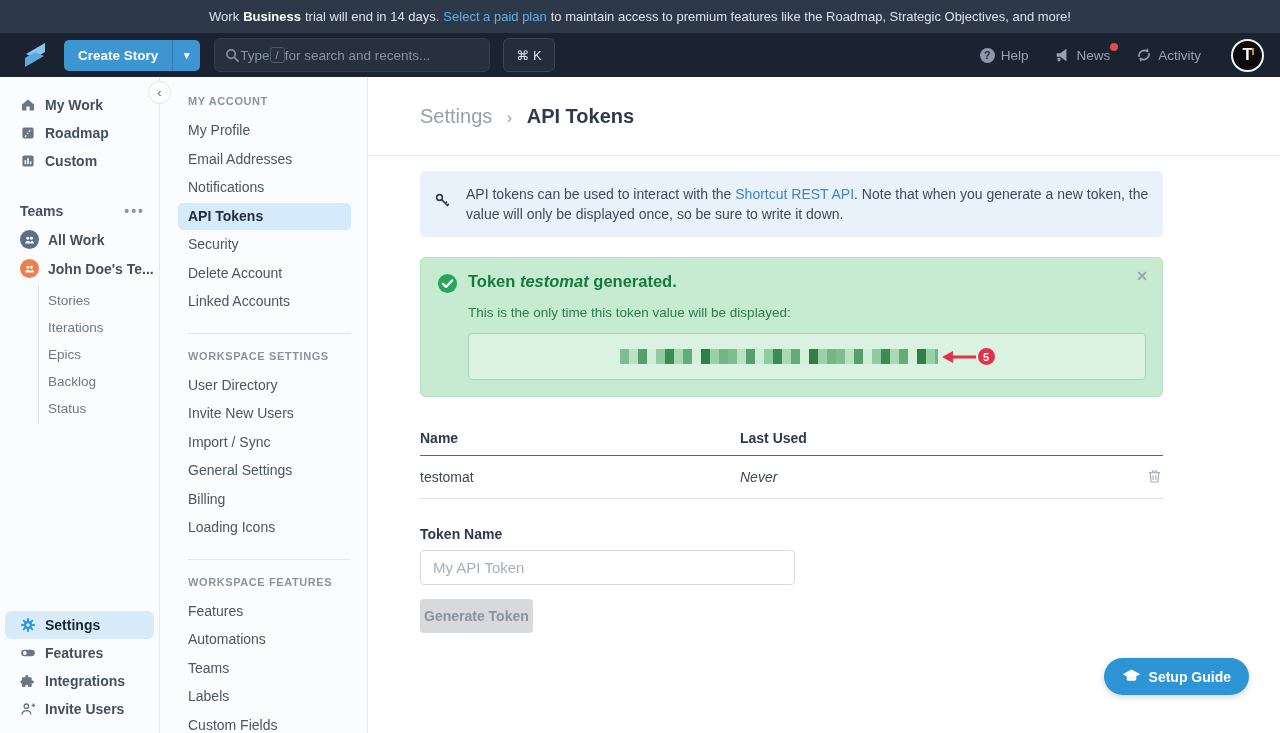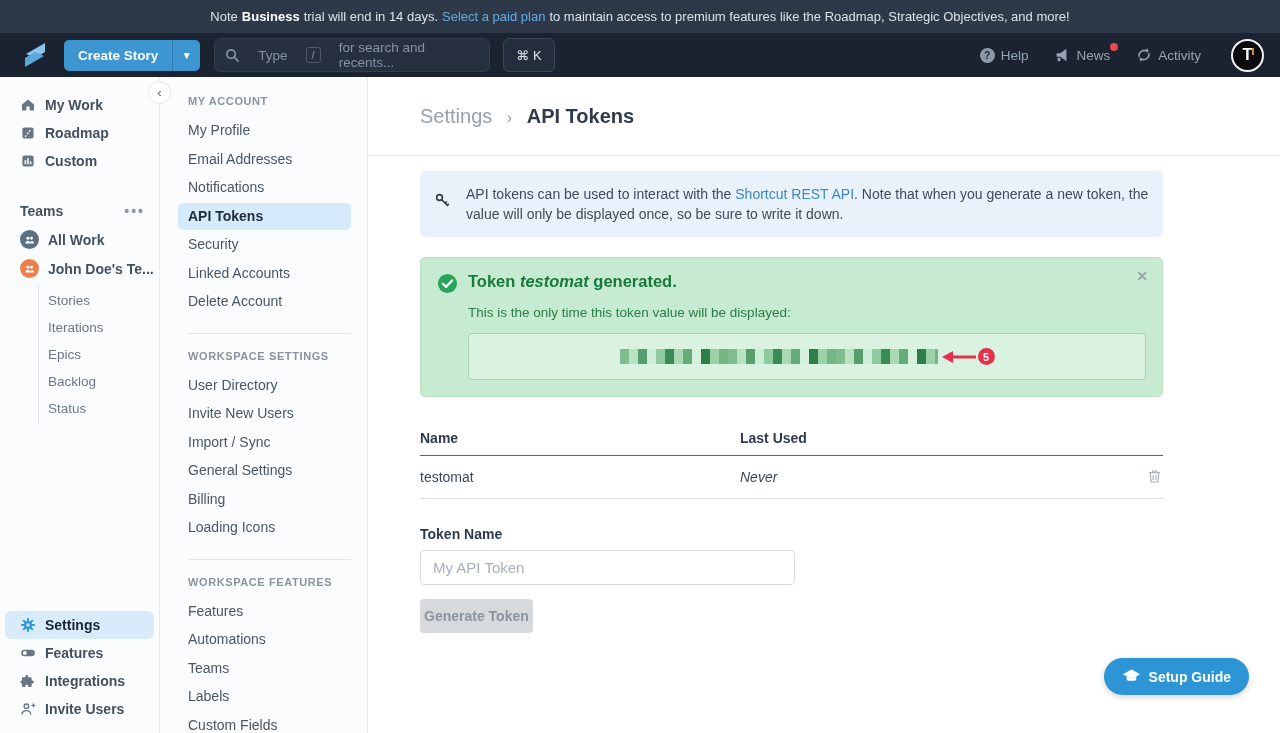--- a/index.html
+++ b/index.html
@@ -15,21 +15,21 @@
 
   
   .topnav { height:44px; background:#1b2330; display:flex; align-items:center; padding:0 16px; flex:0 0 auto; }
   .logo { width:30px; height:30px; margin:0 14px 0 4px; display:flex; }
   .btn-split { display:flex; height:31px; border-radius:5px; overflow:hidden; background:#3d96d2; }
   .btn-split .main { color:#fff; font-size:13.5px; font-weight:700; padding:0 14px; display:flex; align-items:center; cursor:pointer; }
   .btn-split .caret { width:28px; display:flex; align-items:center; justify-content:center;
     border-left:1px solid rgba(0,0,0,.18); color:#fff; font-size:10px; cursor:pointer; }
   .searchwrap { display:flex; align-items:center; margin-left:14px; gap:13px; }
   .searchbar { width:276px; height:34px; background:#27303e; border:1px solid #323d4d; border-radius:6px;
-    display:flex; align-items:center; padding:0 10px; gap:18px; color:#8593a5; font-size:13.5px; cursor:text; }
+    display:flex; align-items:center; padding:0 10px; gap:0; color:#8593a5; font-size:13.5px; cursor:text; }
   .searchbar svg { flex:0 0 auto; }
   .kbd-slash { border:1px solid #4d5968; border-radius:3px; font-size:11px; padding:1px 5px; color:#8b99ab; }
   .kbd-cmdk { height:34px; background:#232d3b; border:1px solid #3a4758; border-radius:6px; color:#dfe5ec;
     font-size:13px; display:flex; align-items:center; padding:0 12px; }
   .nav-right { margin-left:auto; display:flex; align-items:center; gap:26px; color:#97a3b4; font-size:13.5px; }
   .nav-item { display:flex; align-items:center; gap:6px; cursor:pointer; position:relative; }
   .qmark { width:15px; height:15px; border-radius:50%; background:#8d99aa; color:#1b2330; font-size:10.5px;
     font-weight:700; display:flex; align-items:center; justify-content:center; }
   .news-dot { position:absolute; top:-4px; left:56px; width:8px; height:8px; border-radius:50%; background:#e5484d; }
   .avatar { width:33px; height:33px; border-radius:50%; background:#0b0b0d; border:2px solid #f2f2f2;
@@ -122,21 +122,21 @@
   .setup-guide { position:absolute; right:31px; bottom:38px; height:37px; background:#2d95d5; border-radius:19px;
     color:#fff; font-weight:700; font-size:14px; display:flex; align-items:center; gap:8px; padding:0 18px; cursor:pointer;
     box-shadow:0 2px 6px rgba(0,0,0,.18); }
 </style>
 </head>
 <body>
 
 <div class="app">
 
   <div class="trial-banner">
-    <span>Note</span>
+    <span>Work</span>
     <b>Business</b>
     <span>trial will end in 14 days.</span>
     <a>Select a paid plan</a>
     <span>to maintain access to premium features like the Roadmap, Strategic Objectives, and more!</span>
   </div>
 
   <div class="topnav">
     <span class="logo">
       <svg viewBox="0 0 30 30" width="30" height="30">
         <path d="M6 14 L25 3 V12 L15 18 Z" fill="#8ac4ee"></path>
@@ -308,22 +308,22 @@
       </div>
     </aside>
 
     <nav class="settings-nav">
       <div class="sec-title">MY ACCOUNT</div>
       <div class="sec-item">My Profile</div>
       <div class="sec-item">Email Addresses</div>
       <div class="sec-item">Notifications</div>
       <div class="sec-item selected">API Tokens</div>
       <div class="sec-item">Security</div>
+      <div class="sec-item">Delete Account</div>
       <div class="sec-item">Linked Accounts</div>
-      <div class="sec-item">Delete Account</div>
       <div class="sec-divider"></div>
       <div class="sec-title">WORKSPACE SETTINGS</div>
       <div class="sec-item">User Directory</div>
       <div class="sec-item">Invite New Users</div>
       <div class="sec-item">Import / Sync</div>
       <div class="sec-item">General Settings</div>
       <div class="sec-item">Billing</div>
       <div class="sec-item">Loading Icons</div>
       <div class="sec-divider"></div>
       <div class="sec-title">WORKSPACE FEATURES</div>

